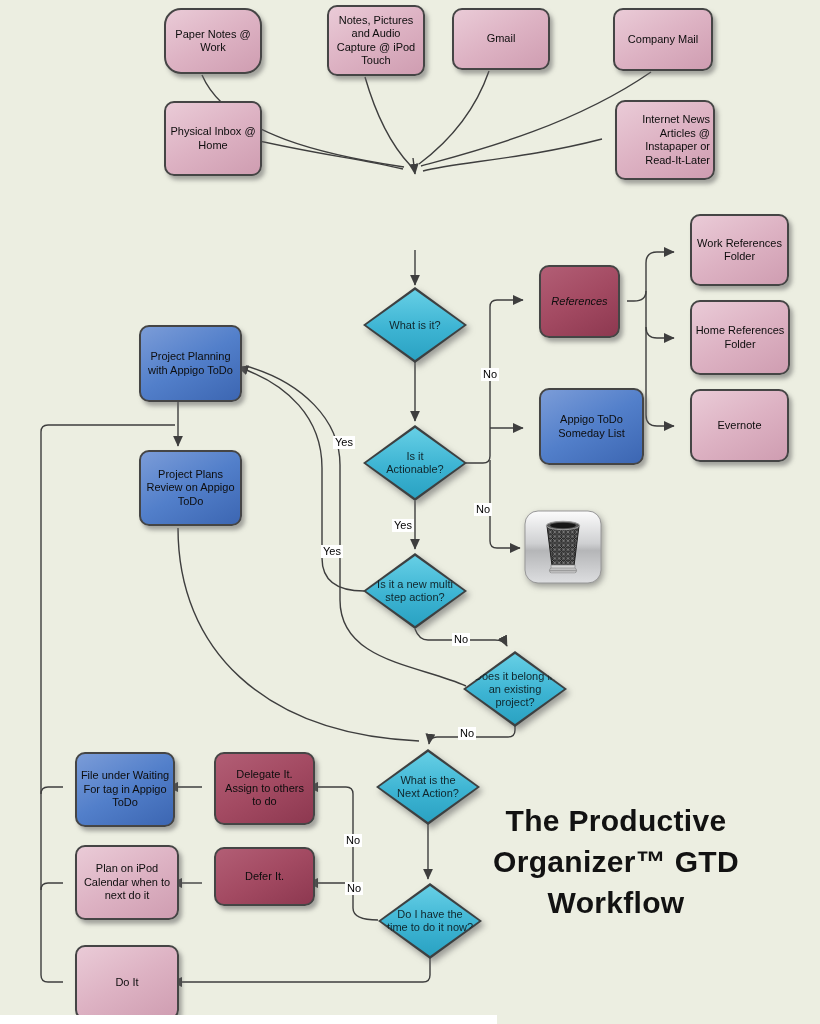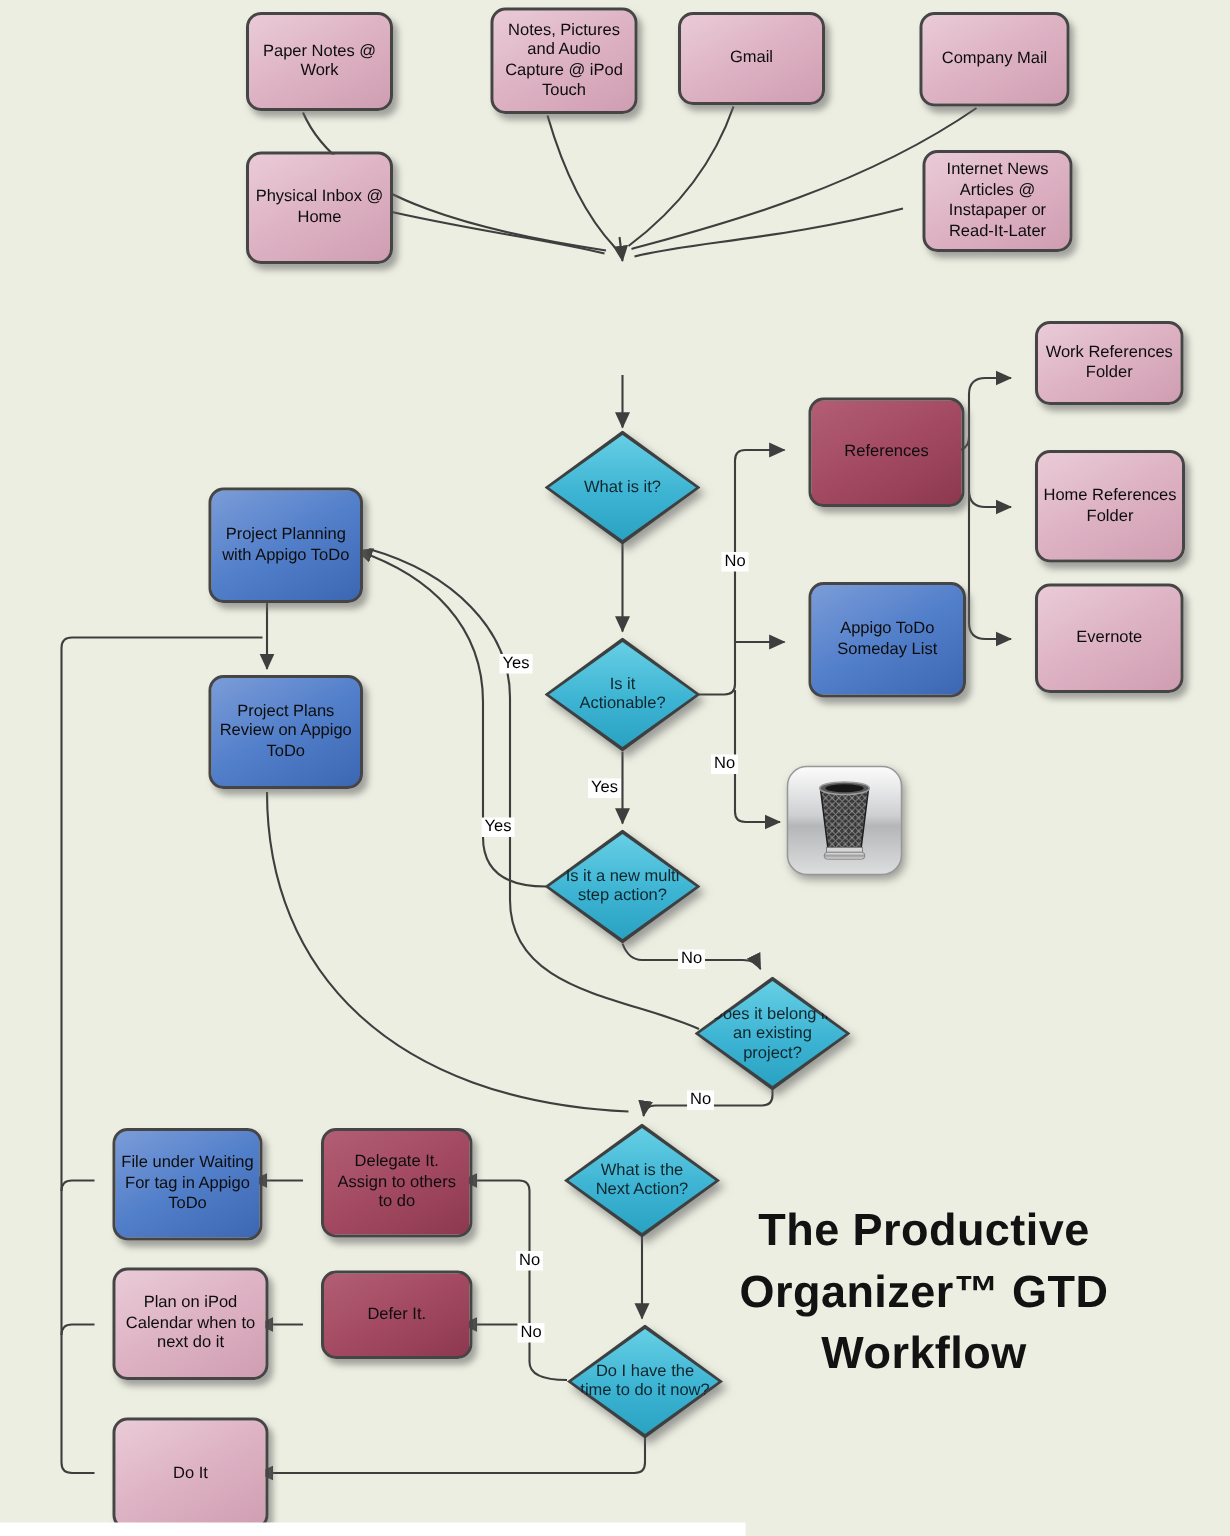--- a/index.html
+++ b/index.html
@@ -82,30 +82,30 @@
       <path d="M41,890 Q41,883 48,883 L63,883"></path>
 
       <path d="M178,402 L178,446" marker-end="url(#arr)"></path>
 
       <path d="M364,591 Q322,591 322,558 L322,468 C322,418 288,384 238,367" marker-end="url(#arr)"></path>
 
       <path d="M466,686 C420,665 340,662 340,600 L340,465 C340,420 302,382 246,366"></path>
     </g>
   </svg>
 
-  <div class="node pink" style="left:152px;top:8px;width:98px;height:66px;">Paper Notes @ Work</div>
+  <div class="node pink" style="left:152px;top:8px;width:98px;height:66px;border-radius:17px;">Paper Notes @ Work</div>
   <div class="node pink" style="left:315px;top:5px;width:98px;height:71px;">Notes, Pictures and Audio Capture @ iPod Touch</div>
   <div class="node pink" style="left:440px;top:8px;width:98px;height:62px;">Gmail</div>
   <div class="node pink" style="left:601px;top:8px;width:100px;height:63px;">Company Mail</div>
   <div class="node pink" style="left:152px;top:101px;width:98px;height:75px;">Physical Inbox @ Home</div>
-  <div class="node pink" style="left:603px;top:100px;width:100px;height:68px;">Internet News Articles @ Instapaper or Read-It-Later</div>
-
-
-  <div class="node maroon" style="left:527px;top:265px;width:104px;height:73px;">References</div>
-  <div class="node pink" style="left:678px;top:214px;width:99px;height:56px;">Work References Folder</div>
+  <div class="node pink" style="left:603px;top:100px;width:100px;height:80px;text-align:right;">Internet News Articles @ Instapaper or Read-It-Later</div>
+
+
+  <div class="node maroon" style="left:527px;top:265px;width:81px;height:73px;font-style:italic;">References</div>
+  <div class="node pink" style="left:678px;top:214px;width:99px;height:72px;">Work References Folder</div>
   <div class="node pink" style="left:678px;top:300px;width:100px;height:75px;">Home References Folder</div>
   <div class="node pink" style="left:678px;top:389px;width:99px;height:73px;">Evernote</div>
   <div class="node blue" style="left:527px;top:388px;width:105px;height:77px;">Appigo ToDo Someday List</div>
 
   <div class="node blue" style="left:127px;top:325px;width:103px;height:77px;">Project Planning with Appigo ToDo</div>
   <div class="node blue" style="left:127px;top:450px;width:103px;height:76px;">Project Plans Review on Appigo ToDo</div>
 
   <div class="dwrap" style="left:363px;top:287px;width:104px;height:76px;">
     <div class="dout">
         <div class="din"></div>

